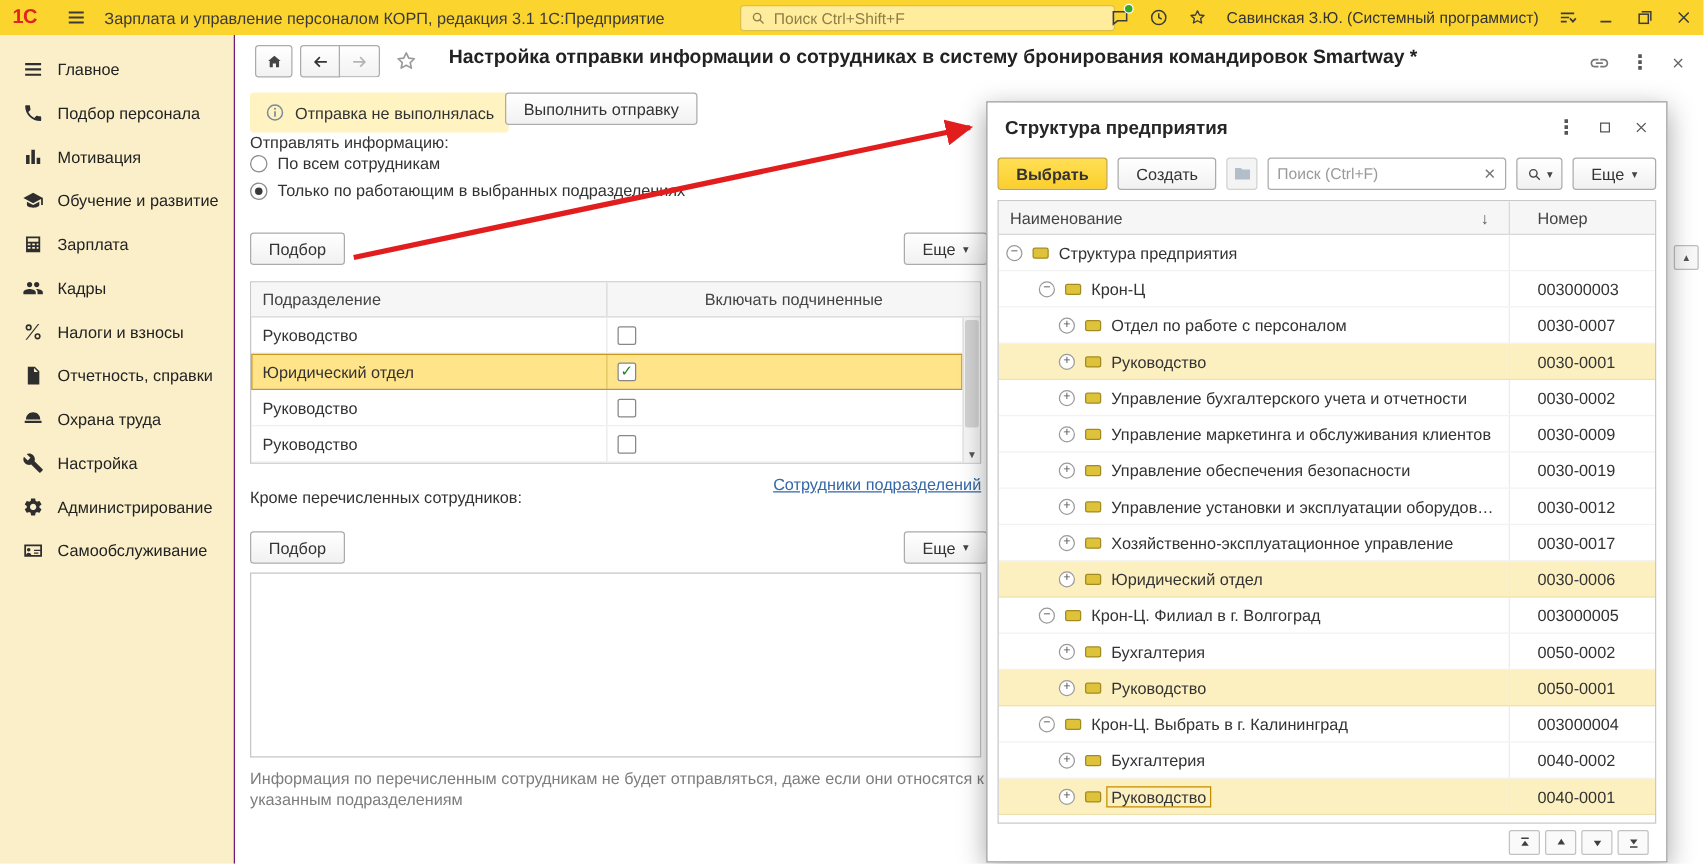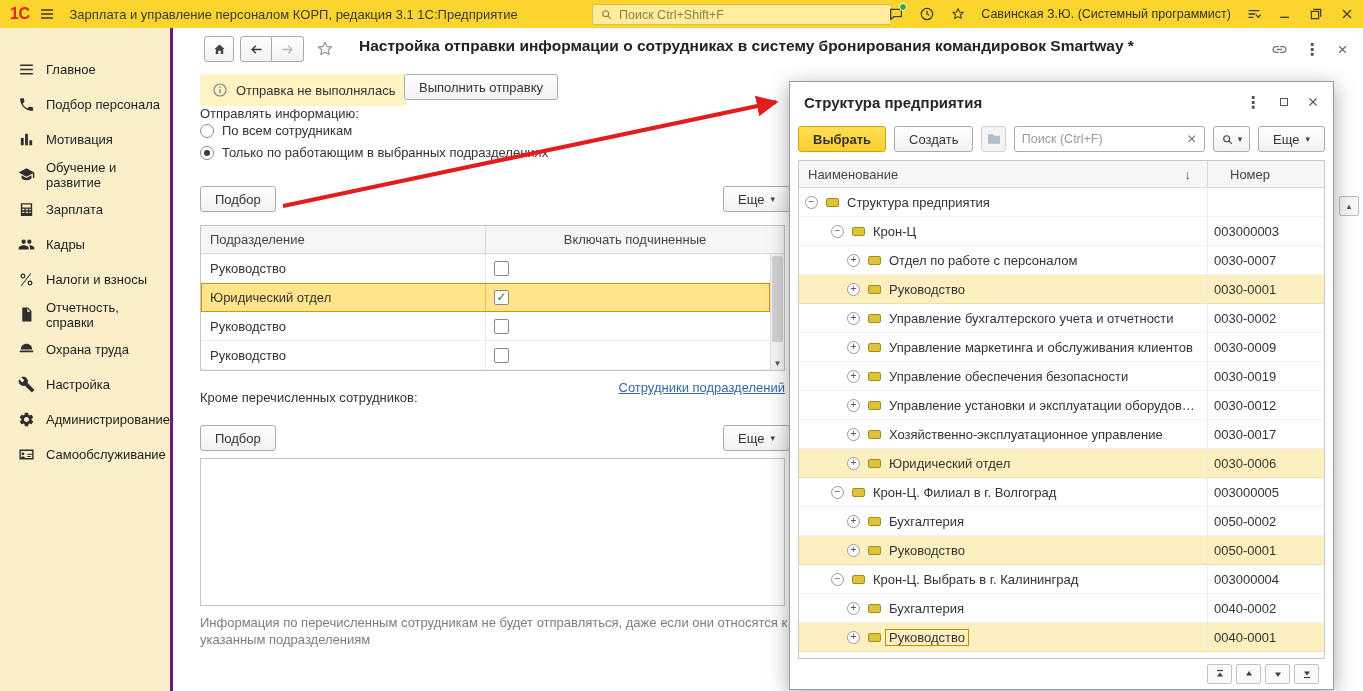--- a/index.html
+++ b/index.html
@@ -13,36 +13,36 @@
     --arrow-red:#e11d1d;
   }
   *{box-sizing:border-box;margin:0;padding:0}
   html,body{width:1363px;height:691px;overflow:hidden}
   body{font-family:"Liberation Sans","DejaVu Sans",sans-serif;font-size:13px;color:#333;background:#fff;position:relative}
   .screen{position:absolute;inset:0}
   svg{display:block}
 
   
   .topbar{position:absolute;left:0;top:0;width:100%;height:28px;background:var(--brand-yellow);display:flex;align-items:center;padding:0 10px;z-index:20}
-  .logo{color:#e02420;font-weight:800;font-size:16px;letter-spacing:-.5px;margin-right:10px}
+  .logo{color:#e02420;font-weight:800;font-size:16px;letter-spacing:-.5px;margin-right:24px}
   .tbi{display:flex;align-items:center;justify-content:center;color:#3b3b3b;cursor:pointer}
   .tbi svg{width:16px;height:16px}
   .tb-title{margin-left:14px;font-size:13px;color:#3a3a3a;white-space:nowrap}
   .tb-search{position:absolute;left:592px;top:4px;width:300px;height:21px;background:#ffec9d;border:1px solid #dcc04e;border-radius:3px;display:flex;align-items:center;gap:6px;padding:0 7px}
   .tb-search svg{width:13px;height:13px;color:#8d7f43}
   .tb-search input{flex:1;border:0;background:transparent;outline:none;font:inherit;font-size:12.5px;color:#555}
   .tb-search input::placeholder{color:#8d7f43}
   .tb-right{position:absolute;right:8px;top:0;height:28px;display:flex;align-items:center;gap:15px}
   .tb-user{font-size:12.5px;color:#333;white-space:nowrap;cursor:pointer}
   .notif{position:relative}
   .notif .dot{position:absolute;right:-3px;top:-3px;width:8px;height:8px;background:#35a829;border-radius:50%;border:1px solid #fff}
   .kebab{font-size:16px;font-weight:bold;color:#555}
 
   
-  .sidebar{position:absolute;left:0;top:28px;bottom:0;width:173px;background:var(--sidebar-bg);padding-top:24px;border-right:3px solid #701a75}
+  .sidebar{position:absolute;left:0;top:28px;bottom:0;width:188px;background:var(--sidebar-bg);padding-top:10px;border-right:1px solid #701a75}
   .sb-item{height:35px;display:flex;align-items:center;gap:11px;padding:0 8px 0 18px;cursor:pointer}
   .sb-icon{width:17px;height:17px;color:#2e2e2e;flex:0 0 17px}
   .sb-icon svg{width:100%;height:100%}
   .sb-label{color:#222}
 
   
   .content{position:absolute;left:188px;top:28px;right:0;bottom:0;background:#fff}
   .icon-btn{position:absolute;height:26px;border:1px solid #ababab;background:linear-gradient(#fff,#f2f2f2);border-radius:3px;display:flex;align-items:center;justify-content:center;cursor:pointer}
   .icon-btn svg{width:15px;height:15px}
   .nav-group{position:absolute;left:52px;top:8px;display:flex}
@@ -106,21 +106,21 @@
   .zoom-btn svg{width:13px;height:13px;color:#444}
   .dlg-list{flex:1;margin:0 8px;border:1px solid #c9c9c9;overflow:hidden;display:flex;flex-direction:column}
   .lst-head{display:flex;height:27px;background:#f6f6f6;border-bottom:1px solid #d8d8d8;color:#444;flex:0 0 27px}
   .lst-head .n{flex:1;display:flex;align-items:center;padding:0 9px;position:relative;cursor:pointer}
   .lst-head .sort{position:absolute;right:16px;color:#555}
   .lst-head .num{width:117px;border-left:1px solid #d8d8d8;display:flex;align-items:center;padding-left:22px;cursor:pointer}
   .lst-body{flex:1}
   .lrow{display:flex;height:29px;border-bottom:1px solid #f2f2f2;cursor:pointer}
   .lrow.hl{background:var(--highlight);border-bottom-color:#efe1ab}
   .lrow .n{flex:1;display:flex;align-items:center;gap:8px;overflow:hidden;white-space:nowrap}
-  .lrow .num{width:117px;border-left:1px solid #ececec;display:flex;align-items:center;padding-left:6px}
+  .lrow .num{width:117px;border-left:1px solid #ececec;display:flex;align-items:center;padding-left:22px}
   .exp{width:13px;height:13px;border:1px solid #9a9a9a;border-radius:50%;display:flex;align-items:center;justify-content:center;font-size:10px;color:#555;line-height:1;flex:0 0 13px;background:#fff;cursor:pointer}
   .grp{width:13px;height:9px;background:#dec23a;border:1px solid #a38b22;border-radius:2px;flex:0 0 13px}
   .focus-cell{border:1px solid #c18c00;padding:0 3px;margin-left:-4px}
   .dlg-foot{height:30px;display:flex;align-items:center;justify-content:flex-end;gap:4px;padding:0 14px;flex:0 0 30px}
   .nav-btn{width:25px;height:20px;border:1px solid #c2c2c2;background:#fafafa;border-radius:2px;display:flex;align-items:center;justify-content:center;color:#3f3f3f;cursor:pointer}
   .nav-btn svg{width:12px;height:12px}
 
   .arrow{position:absolute;left:0;top:0;width:1363px;height:691px;z-index:40;pointer-events:none}
 </style>
 </head>

